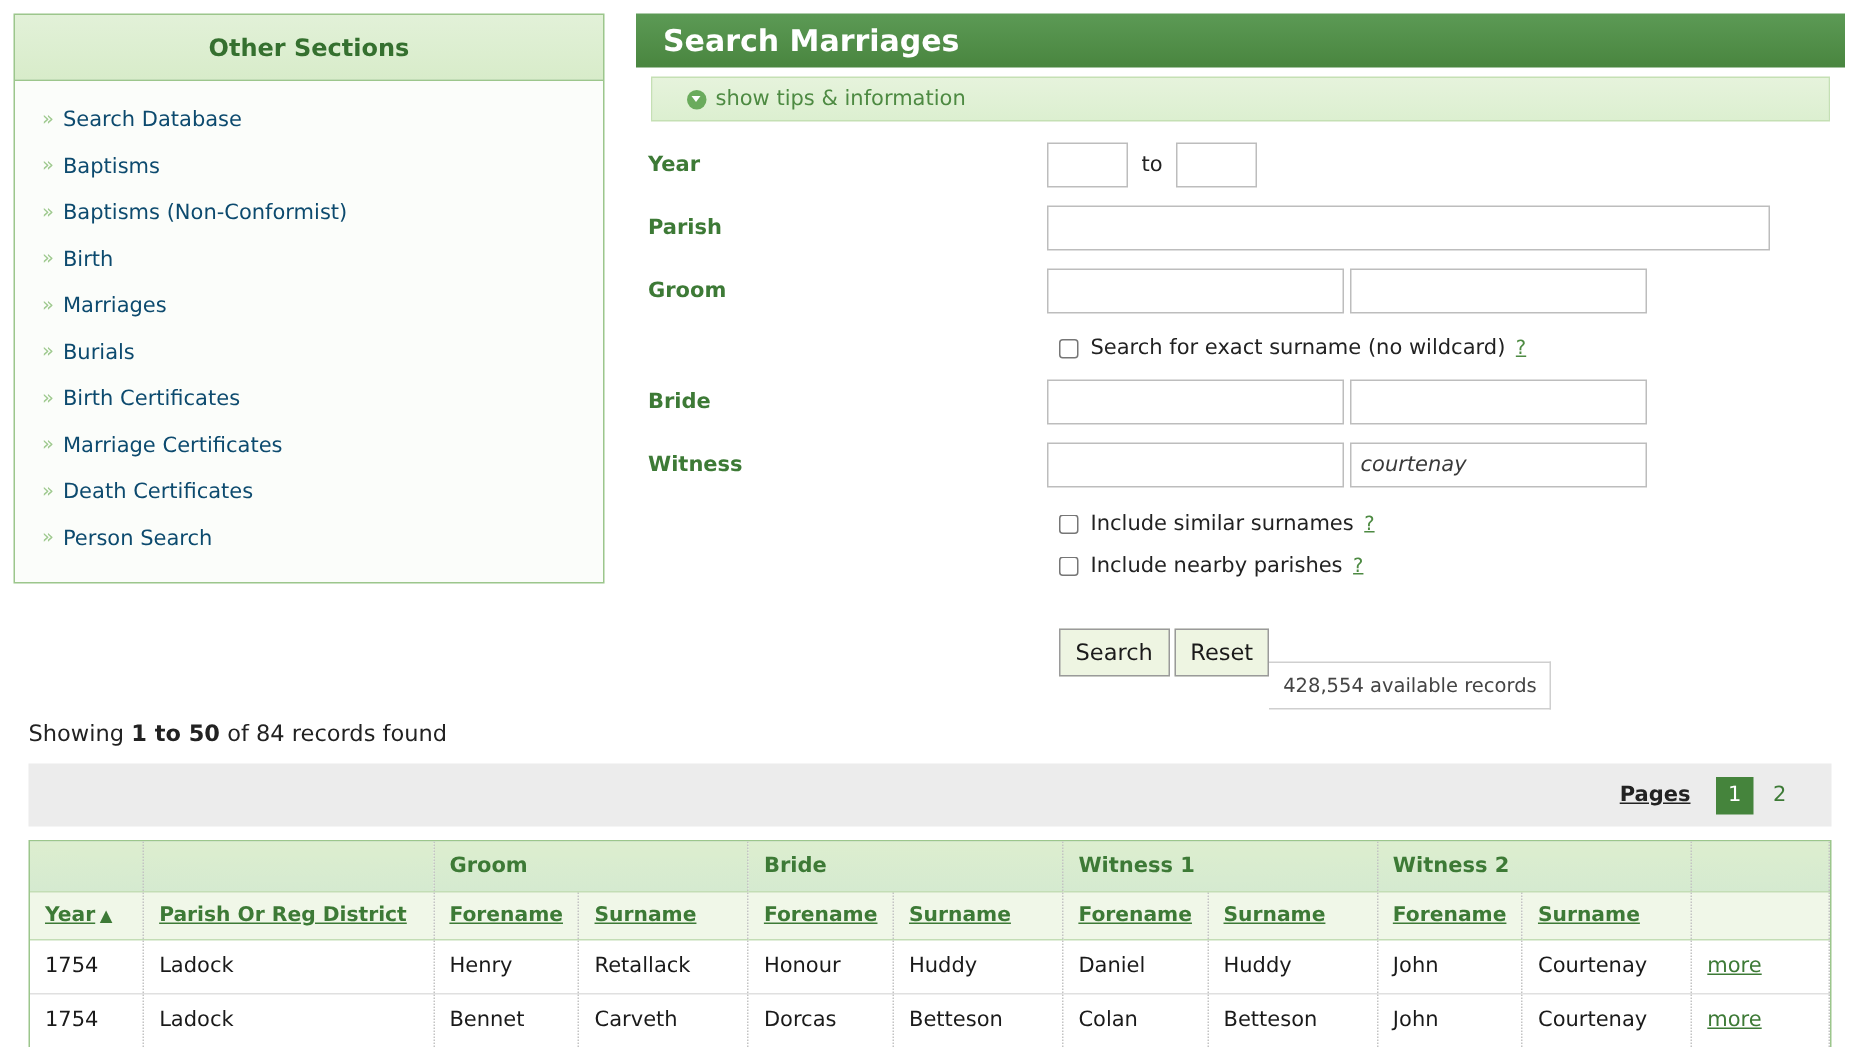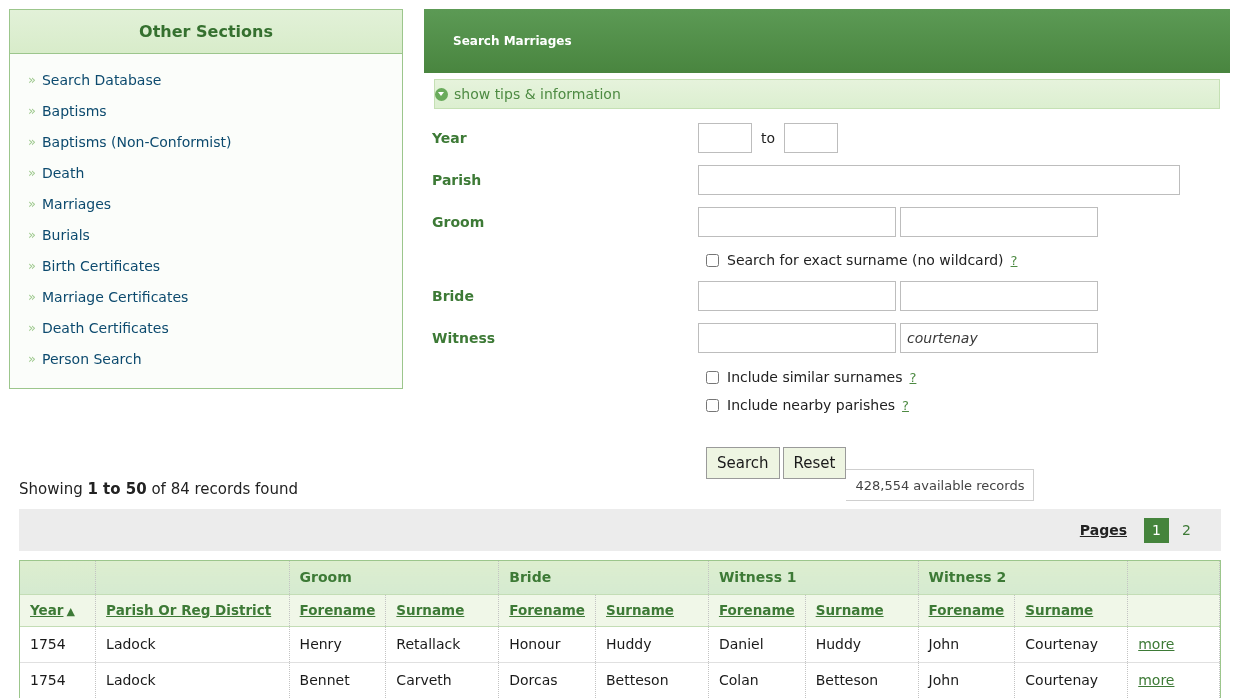--- a/index.html
+++ b/index.html
@@ -38,34 +38,34 @@
     letter-spacing: -2px;
   }
   .side-label { color: #0c4a6e; }
 
   
   .panel {
     position: absolute; left: 424px; top: 9px;
     width: 806px;
   }
   .panel-header {
-    height: 64px;
+    height: 36px;
     background: linear-gradient(to bottom, #5c9a55, #49853f);
     color: #ffffff;
     display: flex; align-items: center;
-    padding-left: 29px;
-    font-size: 12px; font-weight: bold;
+    padding-left: 18px;
+    font-size: 20px; font-weight: bold;
   }
   .tips-bar {
     margin: 6px 10px 0 10px;
     height: 30px;
     background: linear-gradient(to bottom, #e6f3dc, #dcefd0);
     border: 1px solid #c5e0b4;
     display: flex; align-items: center;
-    padding-left: 0;
+    padding-left: 23px;
     cursor: pointer;
   }
   .tips-icon {
     width: 13px; height: 13px; border-radius: 50%;
     background: #6aab5c;
     position: relative; margin-right: 6px; flex: none;
   }
   .tips-icon::after {
     content: ""; position: absolute;
     left: 3px; top: 4px;
@@ -212,21 +212,21 @@
       <div class="side-item">
         <span class="side-arrow">»</span>
         <span class="side-label">Baptisms</span>
       </div>
       <div class="side-item">
         <span class="side-arrow">»</span>
         <span class="side-label">Baptisms (Non-Conformist)</span>
       </div>
       <div class="side-item">
         <span class="side-arrow">»</span>
-        <span class="side-label">Death</span>
+        <span class="side-label">Birth</span>
       </div>
       <div class="side-item">
         <span class="side-arrow">»</span>
         <span class="side-label">Marriages</span>
       </div>
       <div class="side-item">
         <span class="side-arrow">»</span>
         <span class="side-label">Burials</span>
       </div>
       <div class="side-item">

